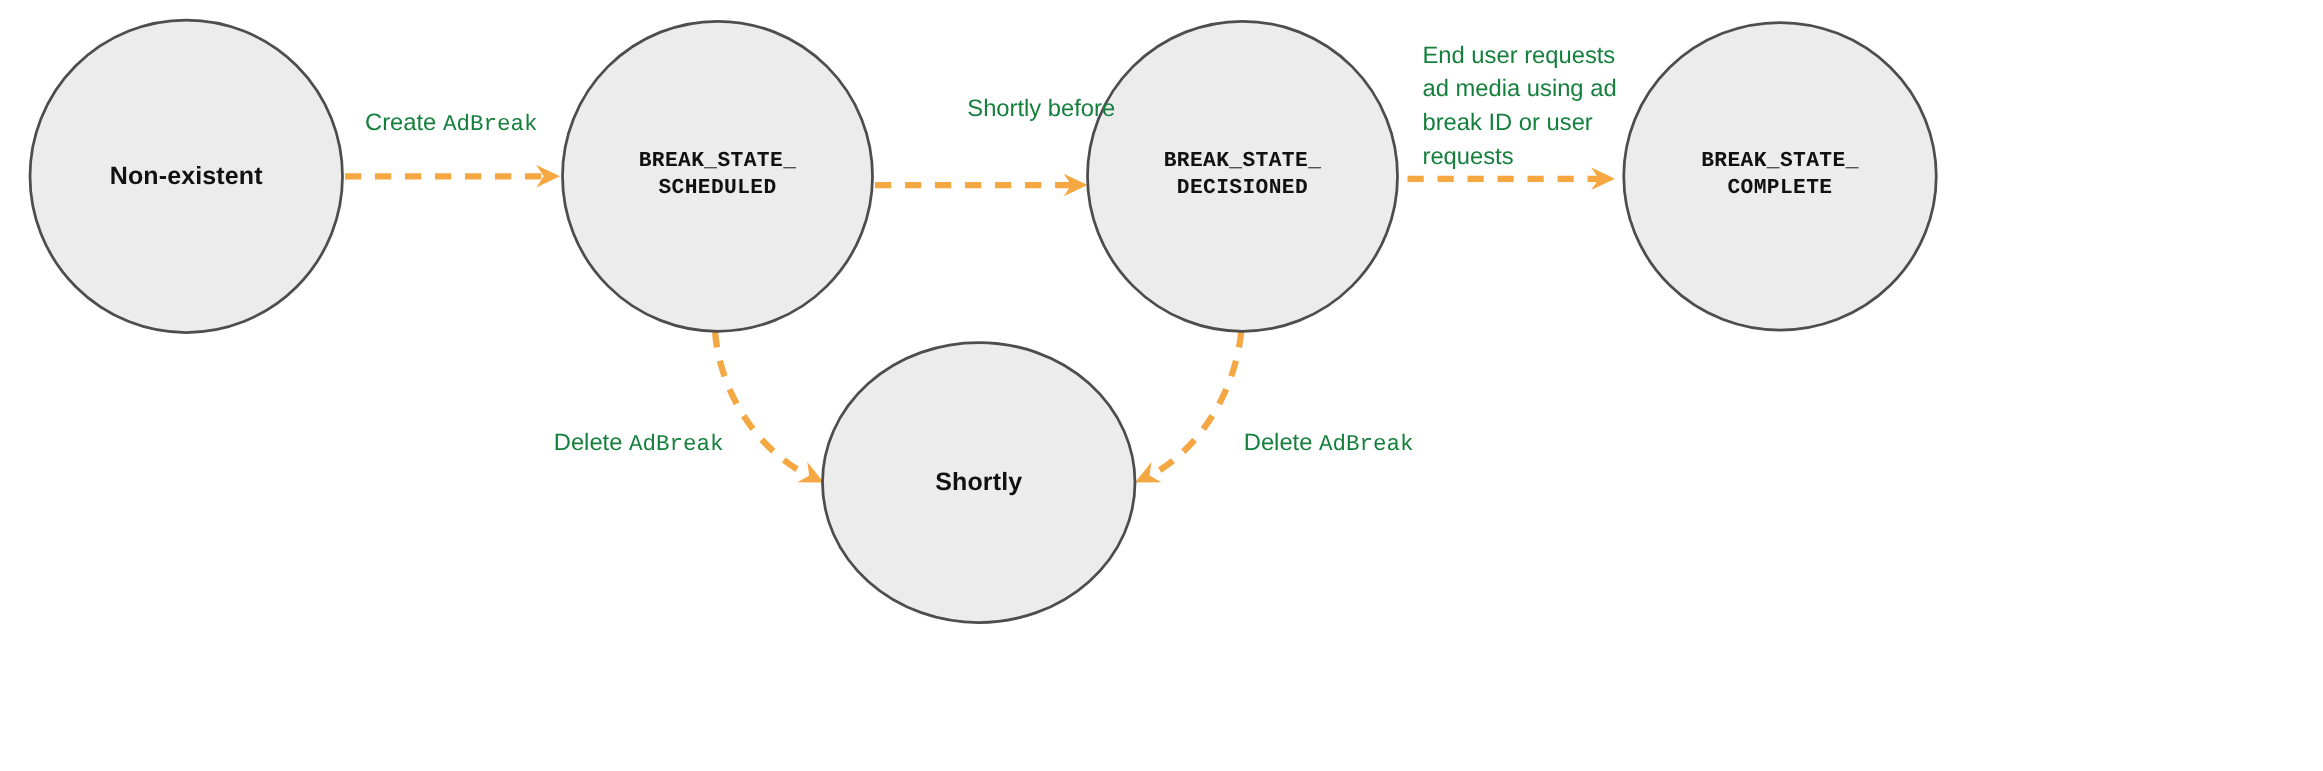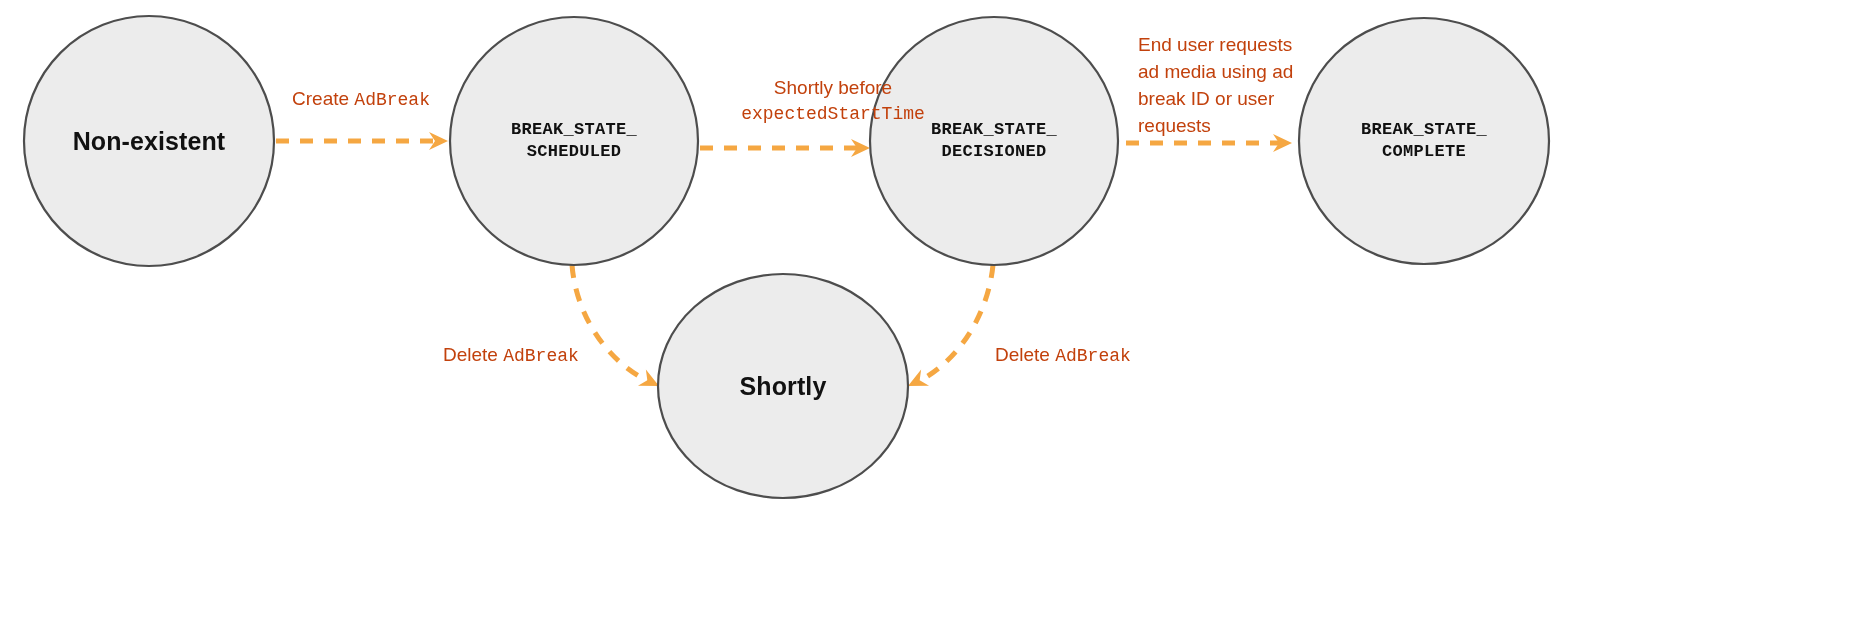--- a/index.html
+++ b/index.html
@@ -31,26 +31,26 @@
     transform: translate(-50%, -50%);
     white-space: pre;
   }
   .node-label.mono {
     font-family: "Liberation Mono", "DejaVu Sans Mono", monospace;
     font-size: 17px;
     letter-spacing: 0.3px;
   }
   .node-label.sans {
     font-family: "Liberation Sans", sans-serif;
-    font-size: 25px;
+    font-size: 20px;
     letter-spacing: 0.1px;
   }
   .edge-label {
     position: absolute;
-    color: #c2410c;
+    color: #15803d;
     line-height: 1.42;
     pointer-events: none;
     white-space: pre;
   }
   .edge-label .sans {
     font-family: "Liberation Sans", sans-serif;
     font-size: 19px;
   }
   .edge-label .mono {
     font-family: "Liberation Mono", "DejaVu Sans Mono", monospace;
@@ -87,17 +87,17 @@
 <div id="labels-layer">
     <div class="node-label sans" style="left: 149px; top: 141px;">Non-existent</div>
     <div class="node-label mono" style="left: 574px; top: 141px;">BREAK_STATE_
 SCHEDULED</div>
     <div class="node-label mono" style="left: 994px; top: 141px;">BREAK_STATE_
 DECISIONED</div>
     <div class="node-label mono" style="left: 1424px; top: 141px;">BREAK_STATE_
 COMPLETE</div>
     <div class="node-label sans" style="left: 783px; top: 386px;">Shortly</div>
     <div class="edge-label center" style="left: 361px; top: 86px; text-align: right;"><div><span class="sans">Create </span><span class="mono">AdBreak</span></div></div>
-    <div class="edge-label center" style="left: 833px; top: 75px;"><div><span class="sans">Shortly before</span></div><div><span class="mono">expectedStartTime</span></div></div>
+    <div class="edge-label center" style="left: 833px; top: 75px;"><div><span class="sans">Shortly before</span></div></div>
     <div class="edge-label left" style="left: 1138px; top: 32px;"><div><span class="sans">End user requests</span></div><div><span class="sans">ad media using ad</span></div><div><span class="sans">break ID or user</span></div><div><span class="sans">requests</span></div></div>
     <div class="edge-label left" style="left: 443px; top: 342px;"><div><span class="sans">Delete </span><span class="mono">AdBreak</span></div></div>
     <div class="edge-label left" style="left: 995px; top: 342px;"><div><span class="sans">Delete </span><span class="mono">AdBreak</span></div></div>
   </div>
 
 </body></html>

